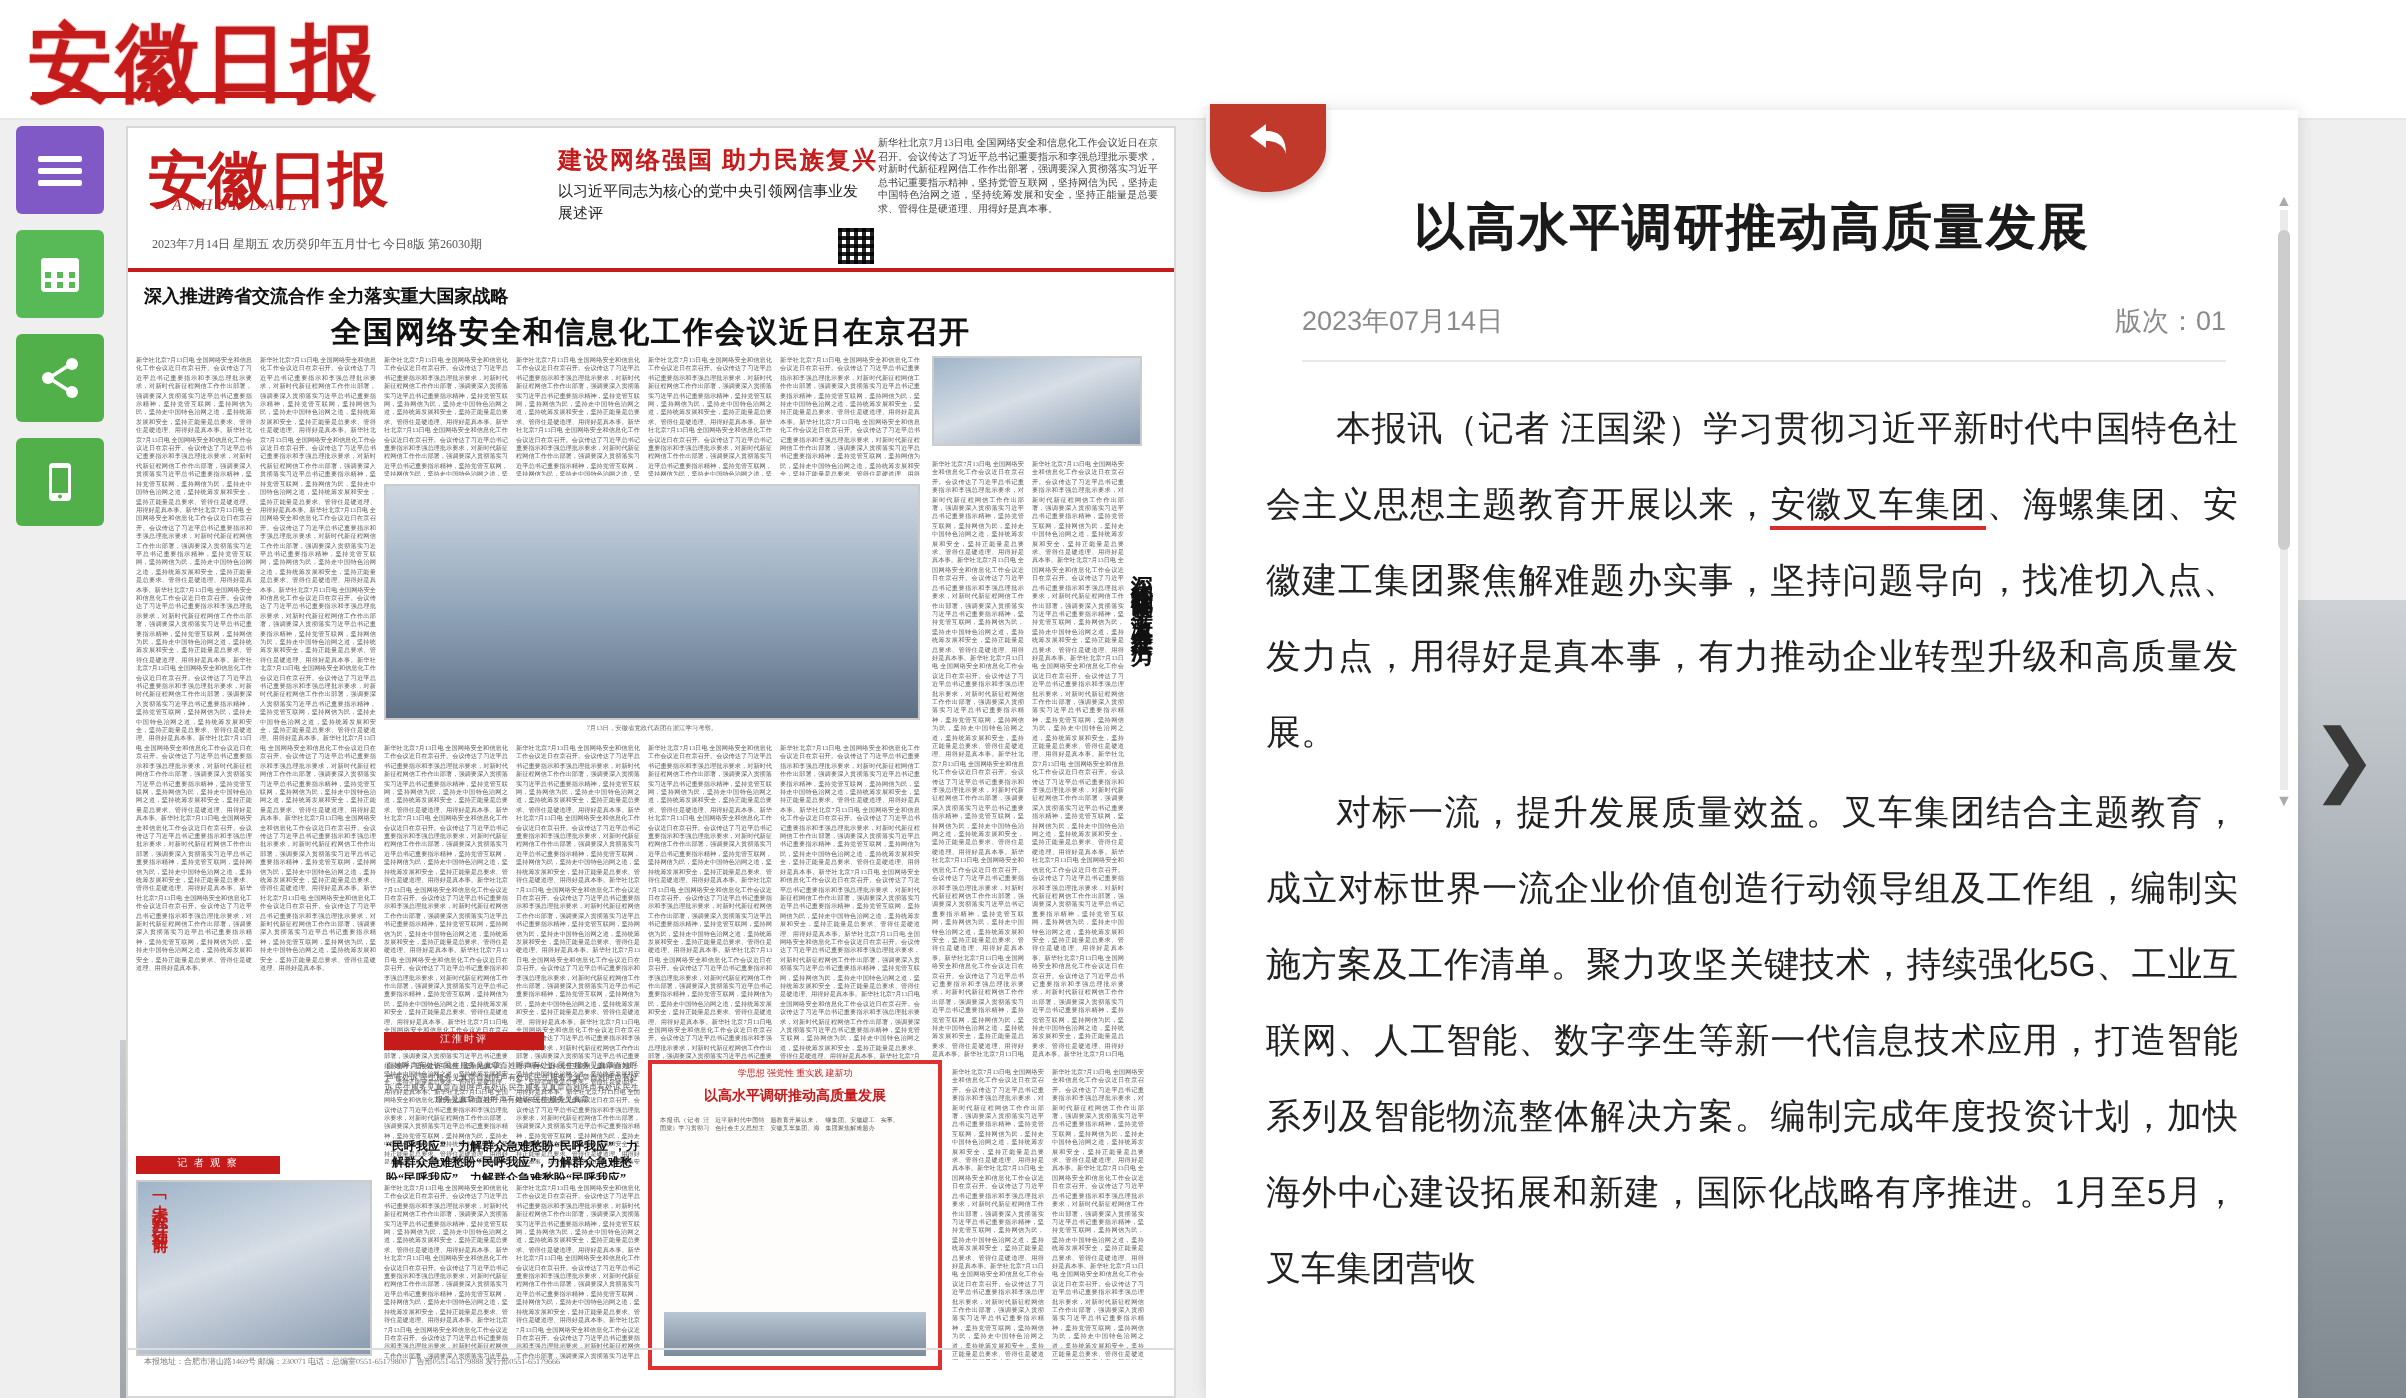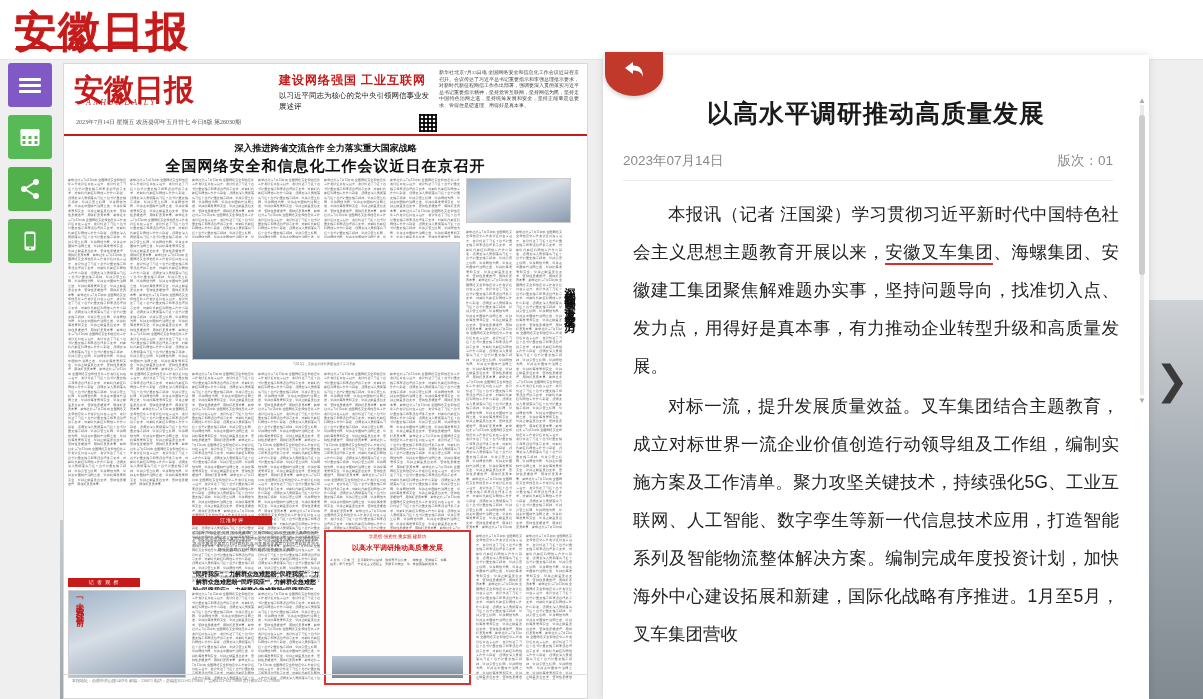--- a/index.html
+++ b/index.html
@@ -164,21 +164,20 @@
     right: 150px; top: 50px;
     width: 18px; height: 18px;
     background:
       repeating-linear-gradient(0deg,#222 0 2px,#fff 2px 4px),
       repeating-linear-gradient(90deg,#222 0 2px,#fff 2px 4px);
     background-blend-mode: multiply;
   }
   .paper-headline1 {
     margin: 6px 8px 2px 8px;
     font-size: 9px;
-    text-align: center;
     color: #111;
     font-weight: bold;
   }
   .paper-headline2 {
     margin: 2px 8px 2px 8px;
     font-size: 15px;
     text-align: center;
     color: #111;
     font-weight: bold;
     letter-spacing: 1px;
@@ -323,21 +322,21 @@
   }
   .reader-title {
     margin: 42px 40px 0 40px;
     font-size: 25px;
     font-weight: bold;
     color: #1a1a1a;
     text-align: center;
     letter-spacing: 1px;
   }
   .reader-meta {
-    margin: 22px 36px 0 20px;
+    margin: 22px 36px 0 48px;
     display: flex;
     justify-content: space-between;
     font-size: 13.5px;
     color: #8a8a8a;
     padding-bottom: 10px;
     border-bottom: 1px solid #e9e9e9;
   }
   .reader-body {
     margin: 14px 30px 0 30px;
     font-size: 17.5px;
@@ -430,21 +429,21 @@
         <rect x="8" y="5" width="8" height="12.5" fill="#52b04a"></rect>
         <circle cx="12" cy="19.3" r="1" fill="#52b04a"></circle>
       </svg>
     </div>
   </div>
 
   <div class="paper">
     <div class="paper-head">
       <div class="paper-logo">安徽日报</div>
       <div class="paper-logo-en">ANHUI DAILY</div>
-      <div class="paper-head-slogan1">建设网络强国 工业互联网</div>
+      <div class="paper-head-slogan1">建设网络强国 助力民族复兴</div>
       <div class="paper-head-slogan2">以习近平同志为核心的党中央引领网信事业发展述评</div>
       <div class="paper-head-right">新华社北京7月13日电 全国网络安全和信息化工作会议近日在京召开。会议传达了习近平总书记重要指示和李强总理批示要求，对新时代新征程网信工作作出部署，强调要深入贯彻落实习近平总书记重要指示精神，坚持党管互联网，坚持网信为民，坚持走中国特色治网之道，坚持统筹发展和安全，坚持正能量是总要求、管得住是硬道理、用得好是真本事。</div>
       <div class="paper-meta">2023年7月14日 星期五 农历癸卯年五月廿七 今日8版 第26030期</div>
       <div class="paper-qr"></div>
     </div>
 
     <div class="paper-headline1">深入推进跨省交流合作 全力落实重大国家战略</div>
     <div class="paper-headline2">全国网络安全和信息化工作会议近日在京召开</div>
 
     <div class="paper-body">

